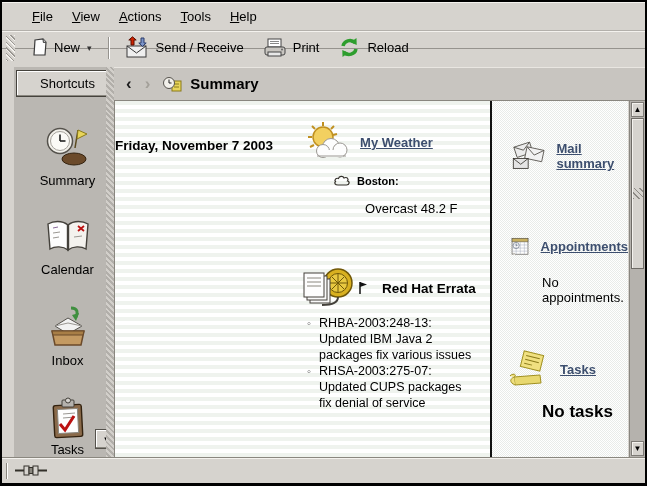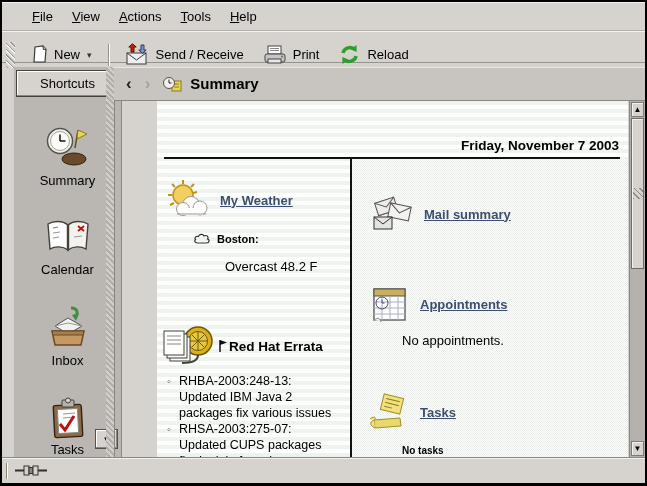--- a/index.html
+++ b/index.html
@@ -10,21 +10,21 @@
     background:#d6d3ce;overflow:hidden;
     font-family:"Liberation Sans",sans-serif;color:#000;
   }
   
   .menubar{position:absolute;top:0;left:0;right:0;height:29px;
     display:flex;align-items:center;gap:19px;padding-left:30px;
     border-bottom:1px solid #b3b0ab;box-shadow:inset 0 1px 0 #f4f2ee;}
   .menu-item{font-size:13px;display:inline-block;cursor:default;}
   .menu-item::first-letter{text-decoration:underline;}
   
-  .toolbar{position:absolute;top:29px;left:0;right:0;height:32px;
+  .toolbar{position:absolute;top:29px;left:0;right:0;height:18px;
     display:flex;align-items:center;gap:13px;padding:16px 8px 0 4px;
     border-bottom:1px solid #96938e;box-shadow:inset 0 1px 0 #f4f2ee;}
   .grip{width:9px;height:26px;
     background:repeating-linear-gradient(45deg,#f4f2ee 0 1px,#9a9792 1px 2px,#d6d3ce 2px 4px);}
   .tbtn{display:flex;align-items:center;gap:6px;font-size:13px;padding:2px 3px;cursor:pointer;}
   .chev{font-size:9px;color:#333;margin-left:1px;}
   .tsep{width:1px;height:22px;background:#96938e;box-shadow:1px 0 0 #fff;}
   
   .sidebar{position:absolute;top:65px;left:12px;width:108px;bottom:26px;
     background:#bab7b2;border-right:1px solid #8a877f;}
@@ -43,47 +43,47 @@
   
   .main{position:absolute;top:65px;left:112px;right:0;bottom:26px;}
   .folderbar{height:34px;display:flex;align-items:center;gap:13px;padding-left:12px;
     background:#c8c5c0;border-bottom:1px solid #89867f;box-shadow:inset 0 1px 0 #e9e6e1;}
   .nav{font-size:17px;font-weight:bold;line-height:1;cursor:pointer;}
   .nav.back{color:#1c1c1c;}
   .nav.fwd{color:#a3a099;}
   .folder-title{font-size:15px;font-weight:bold;margin-left:-5px;}
   .viewport{position:absolute;top:34px;left:0;right:0;bottom:0;border-left:1px solid #89867f;}
   .content{position:absolute;top:0;left:0;right:17px;bottom:0;overflow:hidden;
-    display:flex;flex-direction:column;
-    background:repeating-linear-gradient(to bottom,#eff3ee 0 4px,#ffffff 4px 8px);margin-left:42px;}
+    display:flex;flex-direction:row;
+    background:repeating-linear-gradient(to bottom,#eff3ee 0 4px,#ffffff 4px 8px);}
   .date{margin-top:37px;padding-right:9px;text-align:right;
     font-size:13.5px;font-weight:bold;line-height:16px;}
   .rule{margin:3px 8px 0 7px;border-top:2px solid #111;}
   .cols{flex:1;display:flex;overflow:hidden;}
   .leftcol{width:193px;overflow:hidden;}
   .divider{width:2px;background:#111;}
   .rightcol{flex:1;overflow:hidden;
     background:conic-gradient(#e9ece9 25%,#ffffff 25% 50%,#e9ece9 50% 75%,#ffffff 75%);
     background-size:2px 2px;}
   .seclink{font-size:13px;font-weight:bold;color:#3c4e6e;text-decoration:underline;cursor:pointer;}
   .weather-sec{margin:19px 0 0 7px;display:flex;align-items:center;gap:8px;}
   .boston-row{margin:10px 0 0 36px;display:flex;align-items:center;gap:6px;
     font-size:11px;font-weight:bold;}
   .cond{margin:14px 0 0 68px;font-size:13px;}
   .errata-sec{margin:47px 0 0 5px;display:flex;align-items:center;gap:2px;}
-  .errata-title{display:flex;align-items:center;gap:1px;font-size:13.5px;font-weight:bold;}
+  .errata-title{display:flex;align-items:center;gap:14px;font-size:13.5px;font-weight:bold;}
   .errlist{margin:2px 0 0 10px;padding:0;list-style:none;}
   .errlist li{display:flex;gap:4px;font-size:12.5px;line-height:16px;}
   .bullet{width:8px;color:#555;font-size:11px;}
   .errtext{white-space:pre-line;}
   .mail-sec{margin:35px 0 0 18px;display:flex;align-items:center;gap:10px;}
   .appt-sec{margin:50px 0 0 18px;display:flex;align-items:center;gap:10px;}
   .no-appt{margin:9px 0 0 50px;font-size:13px;}
   .tasks-sec{margin:44px 0 0 14px;display:flex;align-items:center;gap:8px;}
-  .no-tasks{margin:13px 0 0 50px;font-size:10px;font-weight:bold;}
+  .no-tasks{margin:13px 0 0 50px;font-size:17px;font-weight:bold;}
   
   .scrollbar{position:absolute;top:0;right:0;bottom:0;width:16px;
     background:#b5b2ad;border-left:1px solid #89867f;}
   .sb-btn{position:absolute;left:1px;right:1px;height:15px;background:#d6d3ce;
     border:1px solid #7e7b76;box-shadow:inset 1px 1px 0 #f4f2ee;
     display:flex;align-items:center;justify-content:center;font-size:8px;cursor:pointer;}
   .sb-btn.up{top:1px;}
   .sb-btn.down{bottom:1px;}
   .sb-thumb{position:absolute;top:17px;left:1px;right:1px;height:151px;background:#d6d3ce;
     border:1px solid #6e6b66;box-shadow:inset 1px 1px 0 #f4f2ee;

